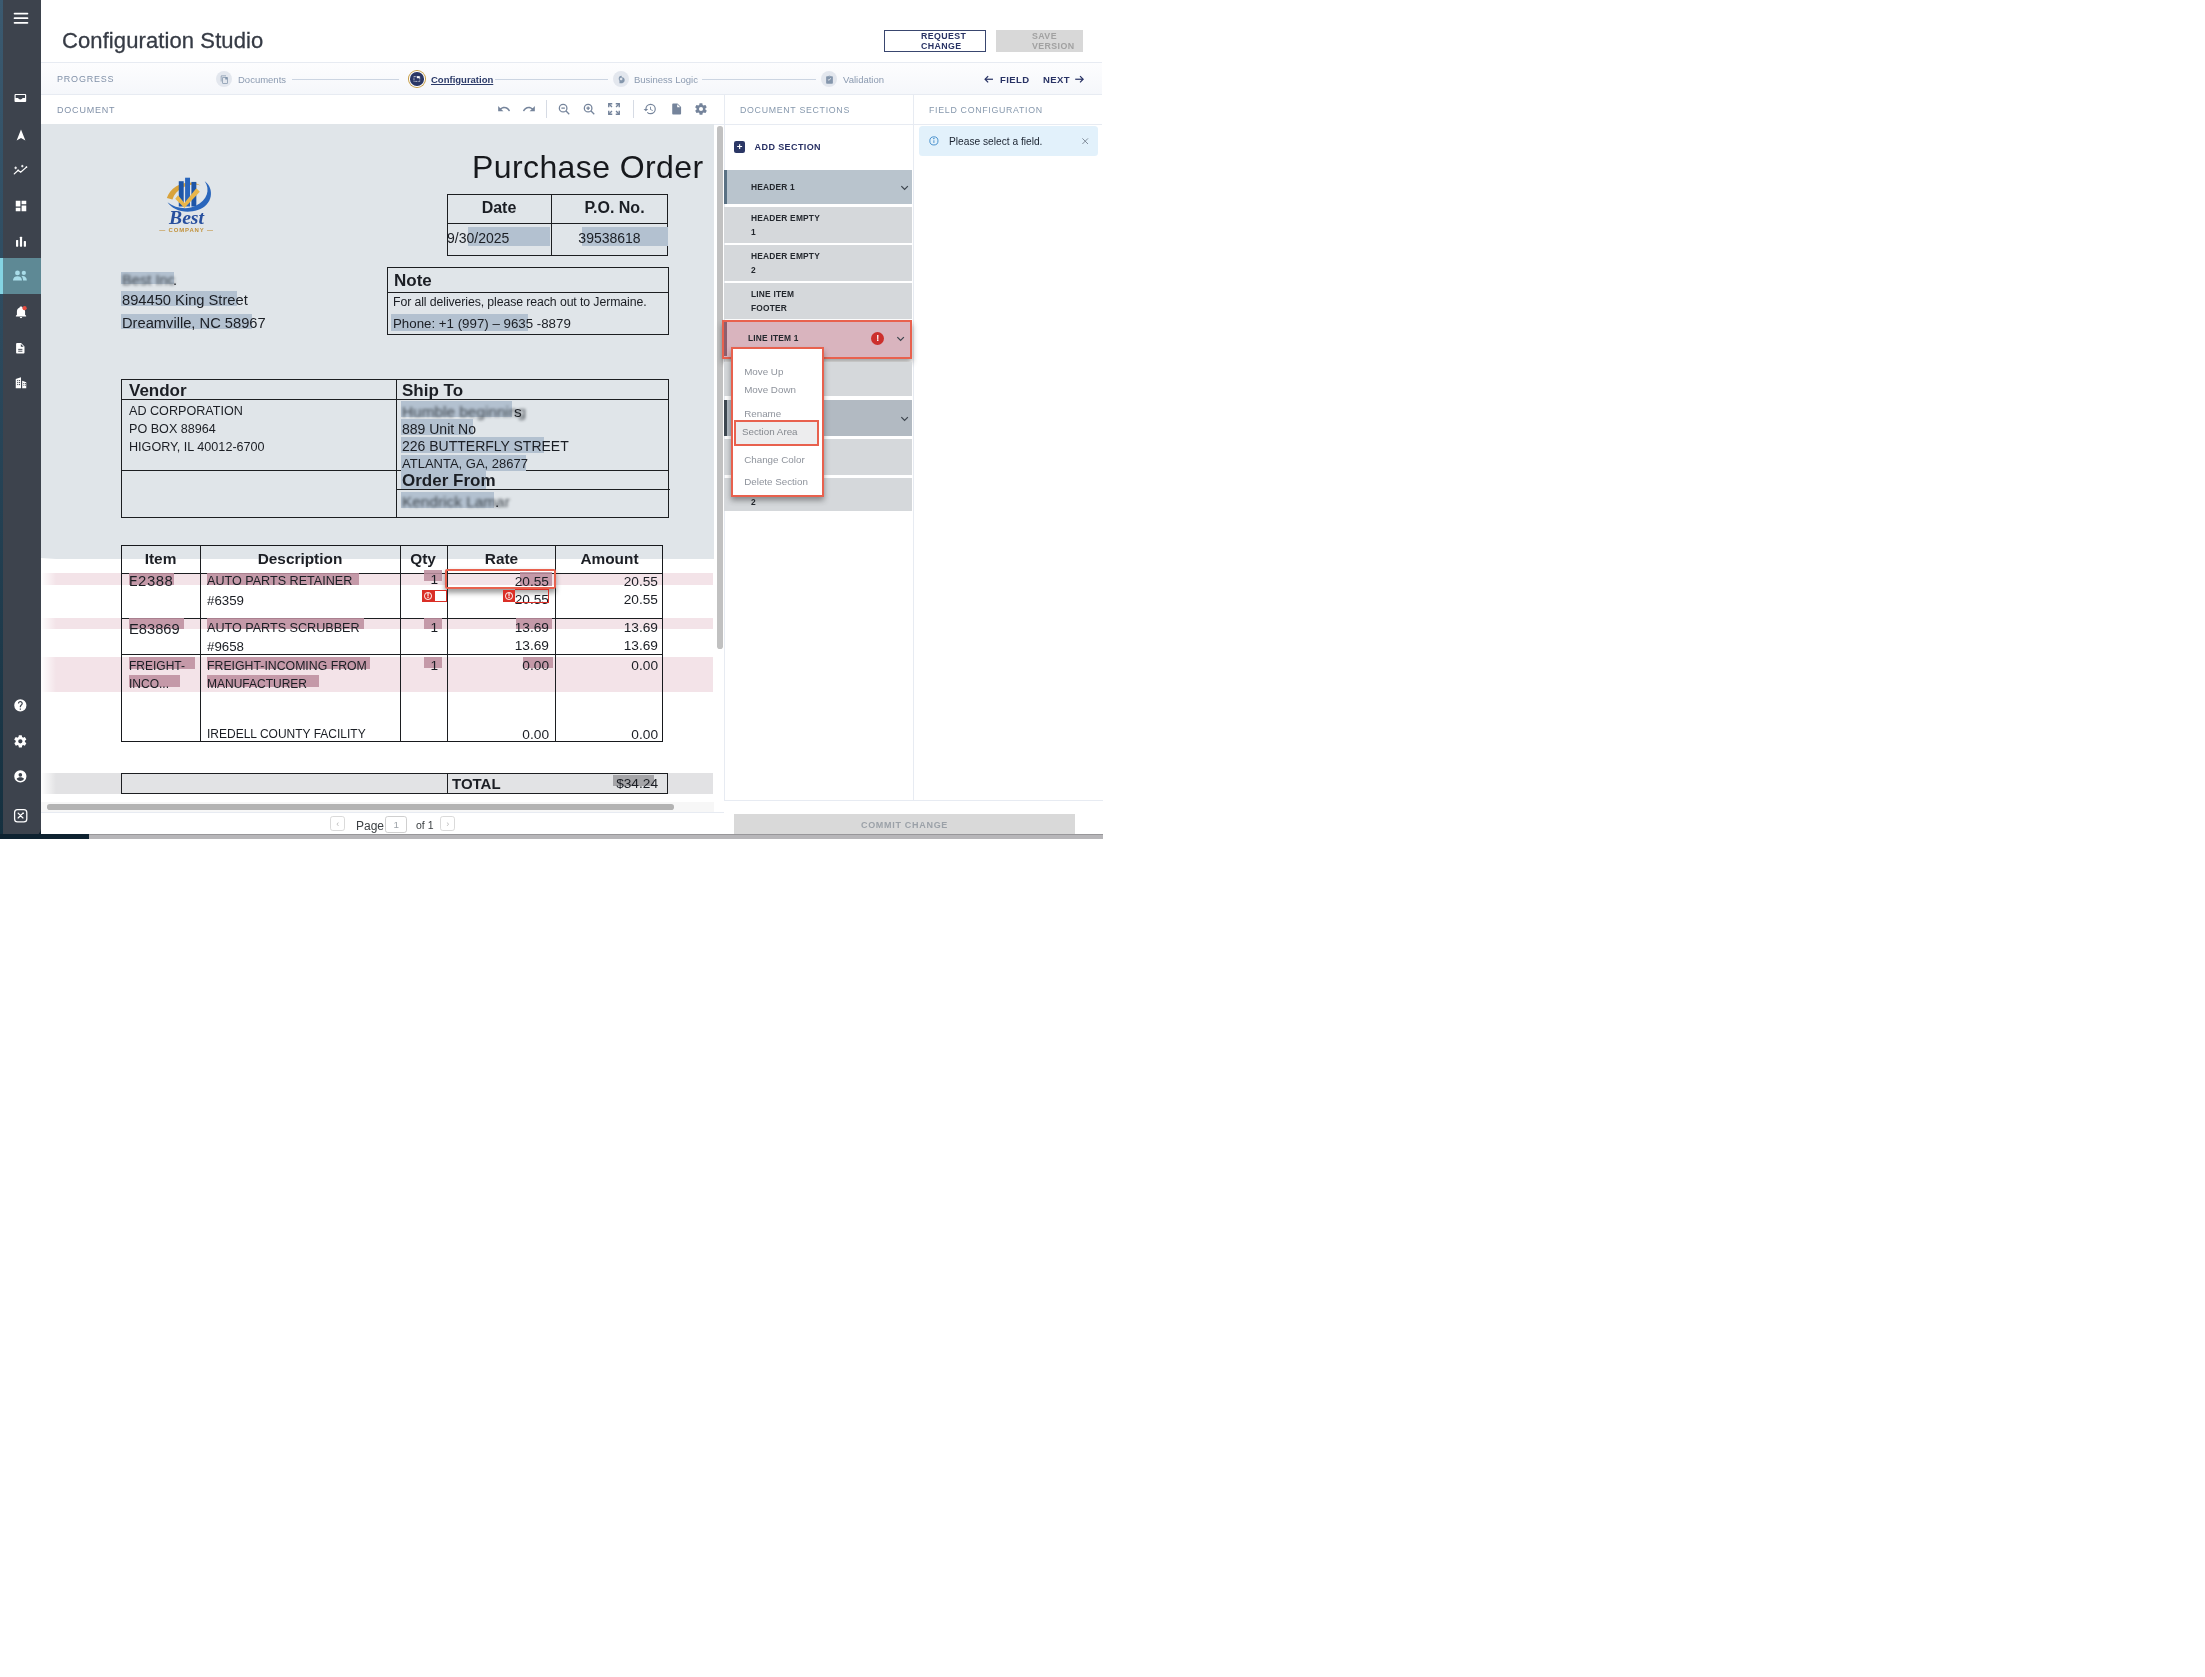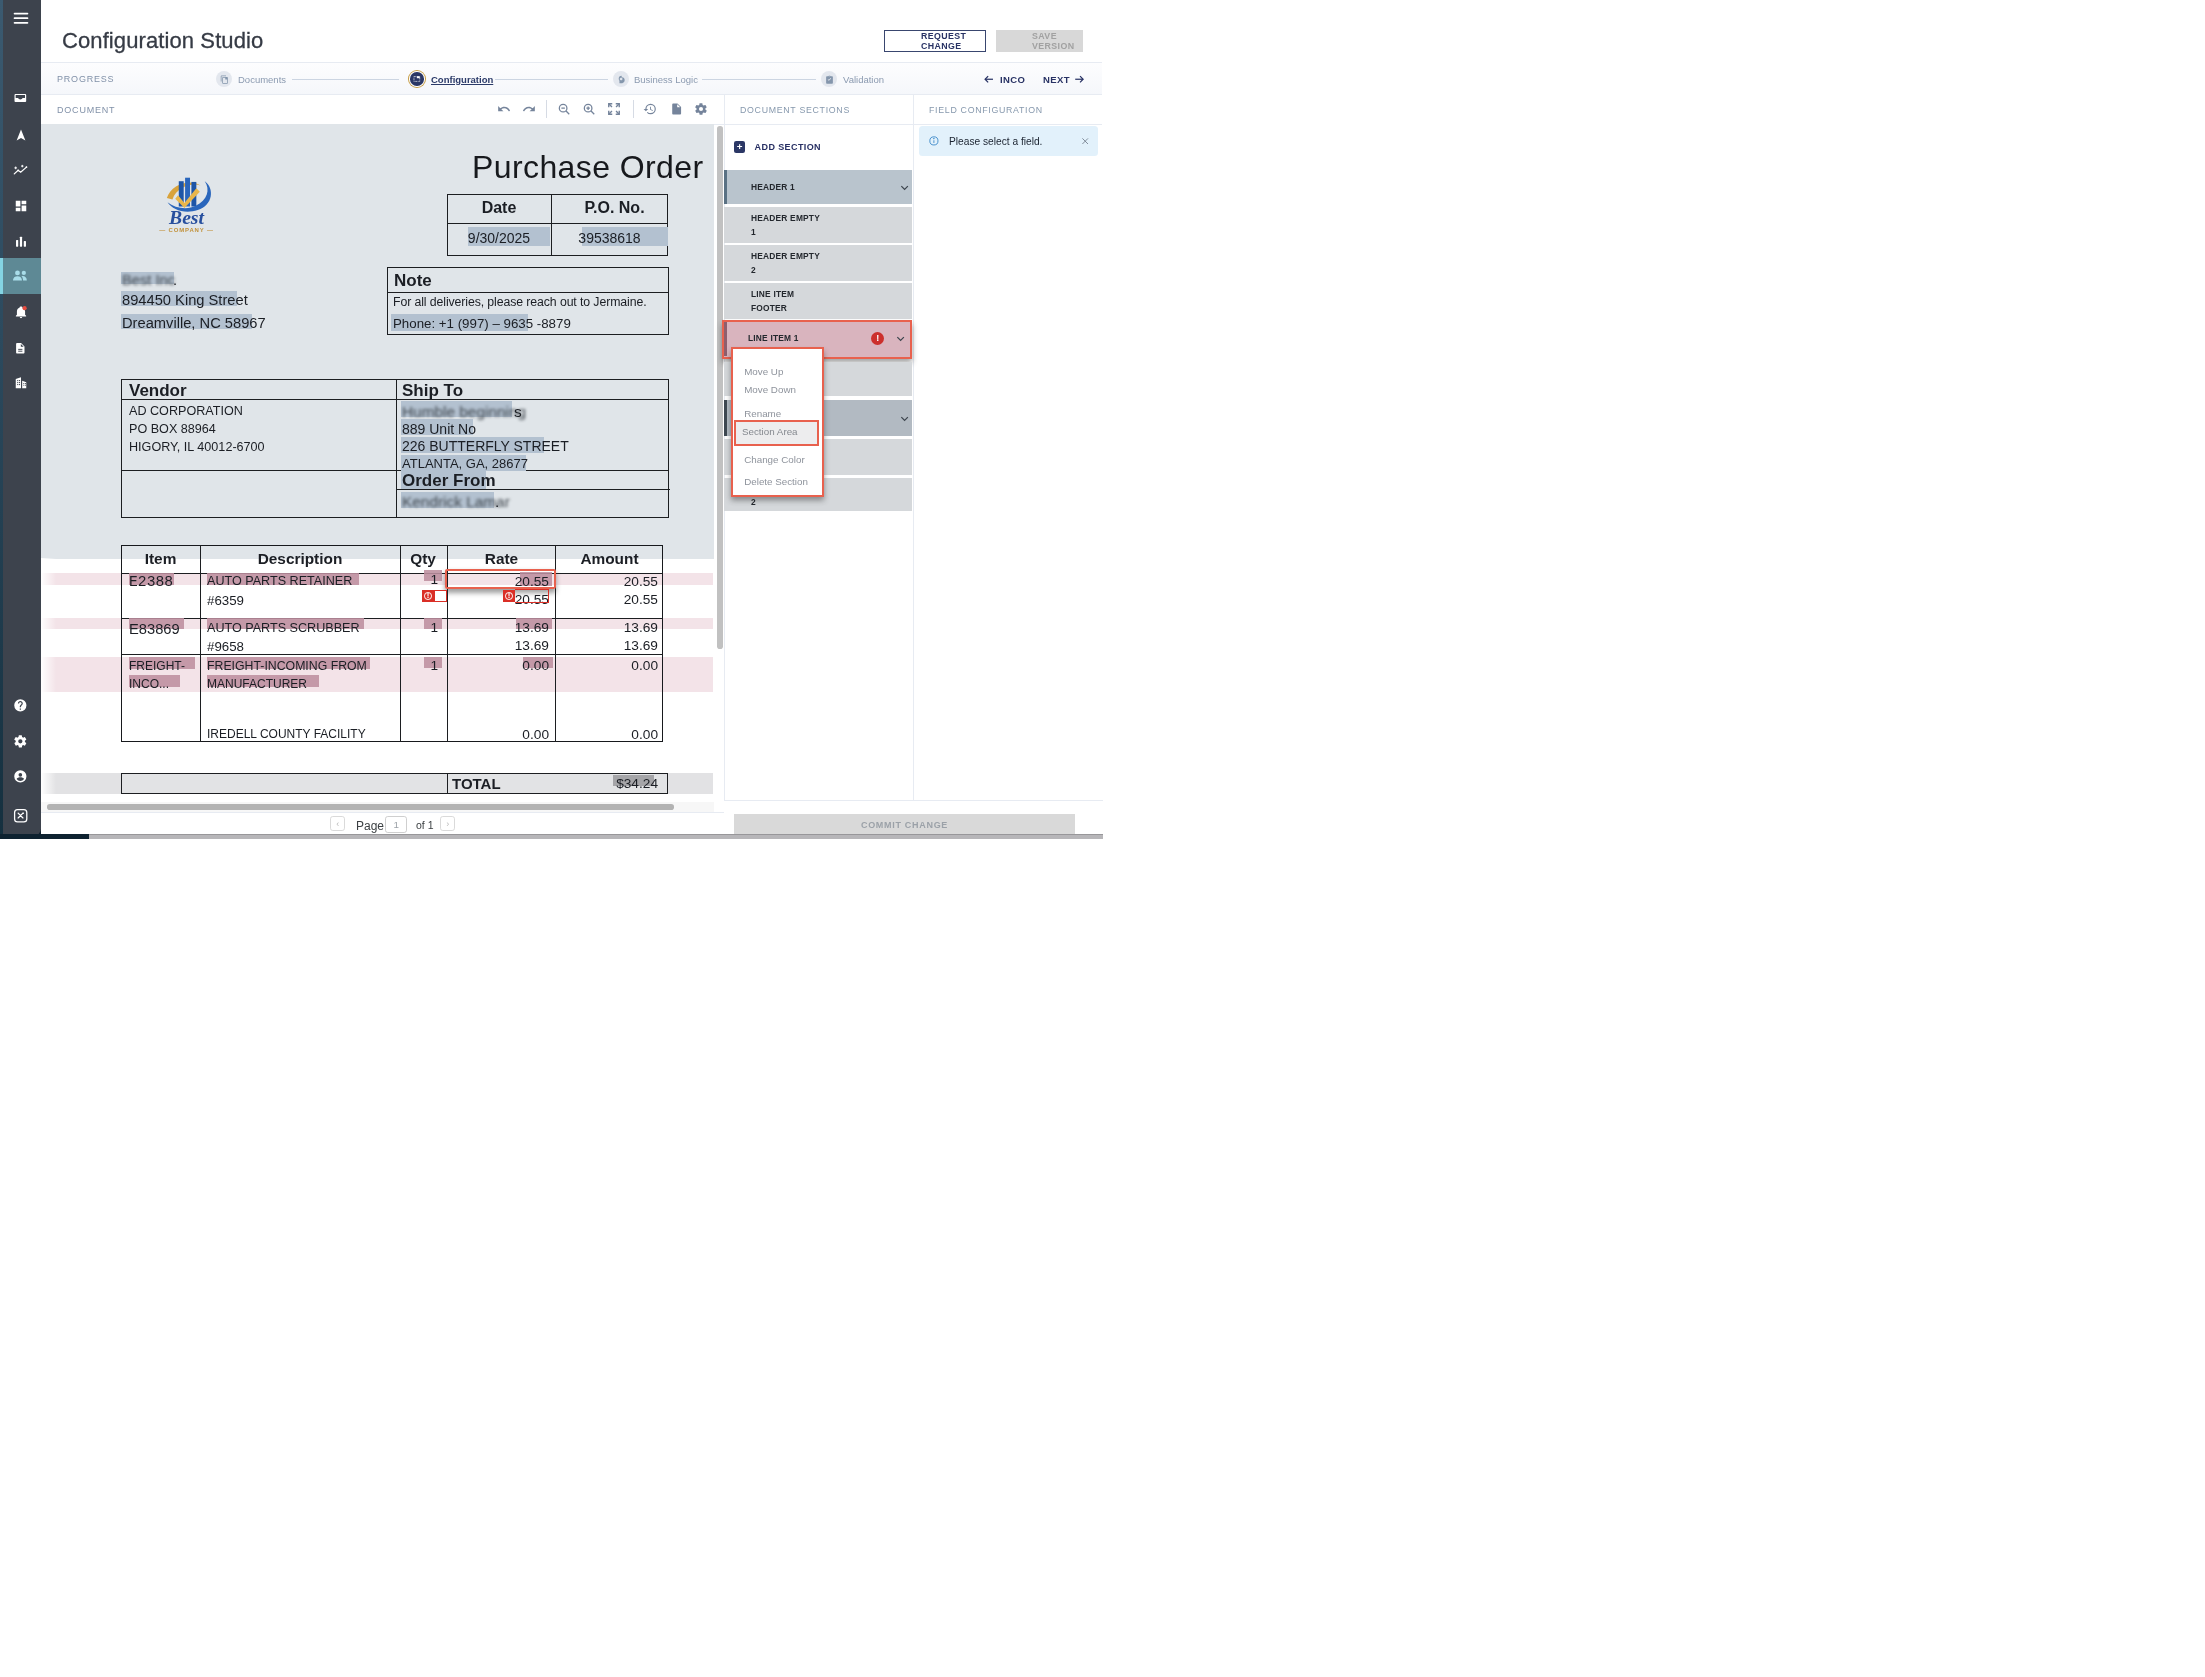--- a/index.html
+++ b/index.html
@@ -180,21 +180,21 @@
   <svg width="9" height="9" viewBox="0 0 24 24" fill="#8496ac">
       <path d="M19 3h-4.2C14.4 1.8 13.3 1 12 1s-2.4.8-2.8 2H5c-1.1 0-2 .9-2 2v16c0 1.1.9 2 2 2h14c1.1 0 2-.9 2-2V5c0-1.1-.9-2-2-2zm-7-.8c.4 0 .8.3.8.8s-.4.8-.8.8-.8-.3-.8-.8.4-.8.8-.8zm-1.7 13.3-3.1-3.1 1.4-1.4 1.7 1.7 4.9-4.9 1.4 1.4-6.3 6.3z"></path>
     </svg>
 </div>
 <div class="step-text" style="left:843px; top:74px;">Validation</div>
 
 <svg class="abs" style="left:983px; top:74px;" width="11.2" height="10.5" viewBox="0 0 24 24" fill="none" stroke="#283264" stroke-width="2.8">
     <line x1="22" y1="12" x2="4" y2="12"></line>
     <polyline points="11 5 4 12 11 19" fill="none"></polyline>
   </svg>
-<div class="step-text" style="left:1000px; top:74px; color:#283264; font-weight:bold; letter-spacing:0.4px;">INCO</div>
+<div class="step-text" style="left:1000px; top:74px; color:#283264; font-weight:bold; letter-spacing:0.4px;">FIELD</div>
 <div class="step-text" style="left:1043px; top:74px; color:#283264; font-weight:bold; letter-spacing:0.4px;">NEXT</div>
 <svg class="abs" style="left:1074px; top:74px;" width="11.2" height="10.5" viewBox="0 0 24 24" fill="none" stroke="#283264" stroke-width="2.8">
     <line x1="2" y1="12" x2="20" y2="12"></line>
     <polyline points="13 5 20 12 13 19" fill="none"></polyline>
   </svg>
 
 <div class="abs" id="panel-row"></div>
 <div class="plabel" style="left:57px; top:105px;">DOCUMENT</div>
 <div class="panel-title" style="left:740px;">DOCUMENT SECTIONS</div>
 <div class="panel-title" style="left:929px;">FIELD CONFIGURATION</div>
@@ -251,21 +251,21 @@
 
 <div class="doc-txt" style="left:472px; top:149px; font-size:32px; font-weight:500; letter-spacing:0.4px; color:#17191d;">Purchase Order</div>
 
 <div class="doc-border" style="left:447px; top:194px; width:221px; height:62px;"></div>
 <div class="doc-line-v" style="left:551px; top:194px; height:62px;"></div>
 <div class="doc-line-h" style="left:447px; top:223px; width:221px;"></div>
 <div class="doc-txt doc-bold" style="left:447px; top:199px; width:104px; text-align:center; font-size:16px;">Date</div>
 <div class="doc-txt doc-bold" style="left:551px; top:199px; width:127px; text-align:center; font-size:16px;">P.O. No.</div>
 <div class="hl-blue" style="left:468px; top:227px; width:82px; height:19px;"></div>
 <div class="hl-blue" style="left:582px; top:227px; width:86px; height:19px;"></div>
-<div class="doc-txt" style="left:447px; top:230px; width:104px; text-align:center;">9/30/2025</div>
+<div class="doc-txt" style="left:447px; top:230px; width:104px; text-align:left;">9/30/2025</div>
 <div class="doc-txt" style="left:551px; top:230px; width:117px; text-align:center;">39538618</div>
 
 <div class="hl-blue" style="left:121px; top:272px; width:53px; height:12px;"></div>
 <div class="doc-txt blurred" style="left:122px; top:272px; font-size:14.7px;">Best Inc</div>
 <div class="doc-txt" style="left:173px; top:272px; font-size:14.7px;">.</div>
 <div class="hl-blue" style="left:121px; top:291px; width:116px; height:15.4px;"></div>
 <div class="doc-txt" style="left:122px; top:292px; font-size:14.7px;">894450 King Street</div>
 <div class="hl-blue" style="left:121px; top:314px; width:131px; height:15.4px;"></div>
 <div class="doc-txt" style="left:122px; top:315px; font-size:14.7px;">Dreamville, NC 58967</div>
 

